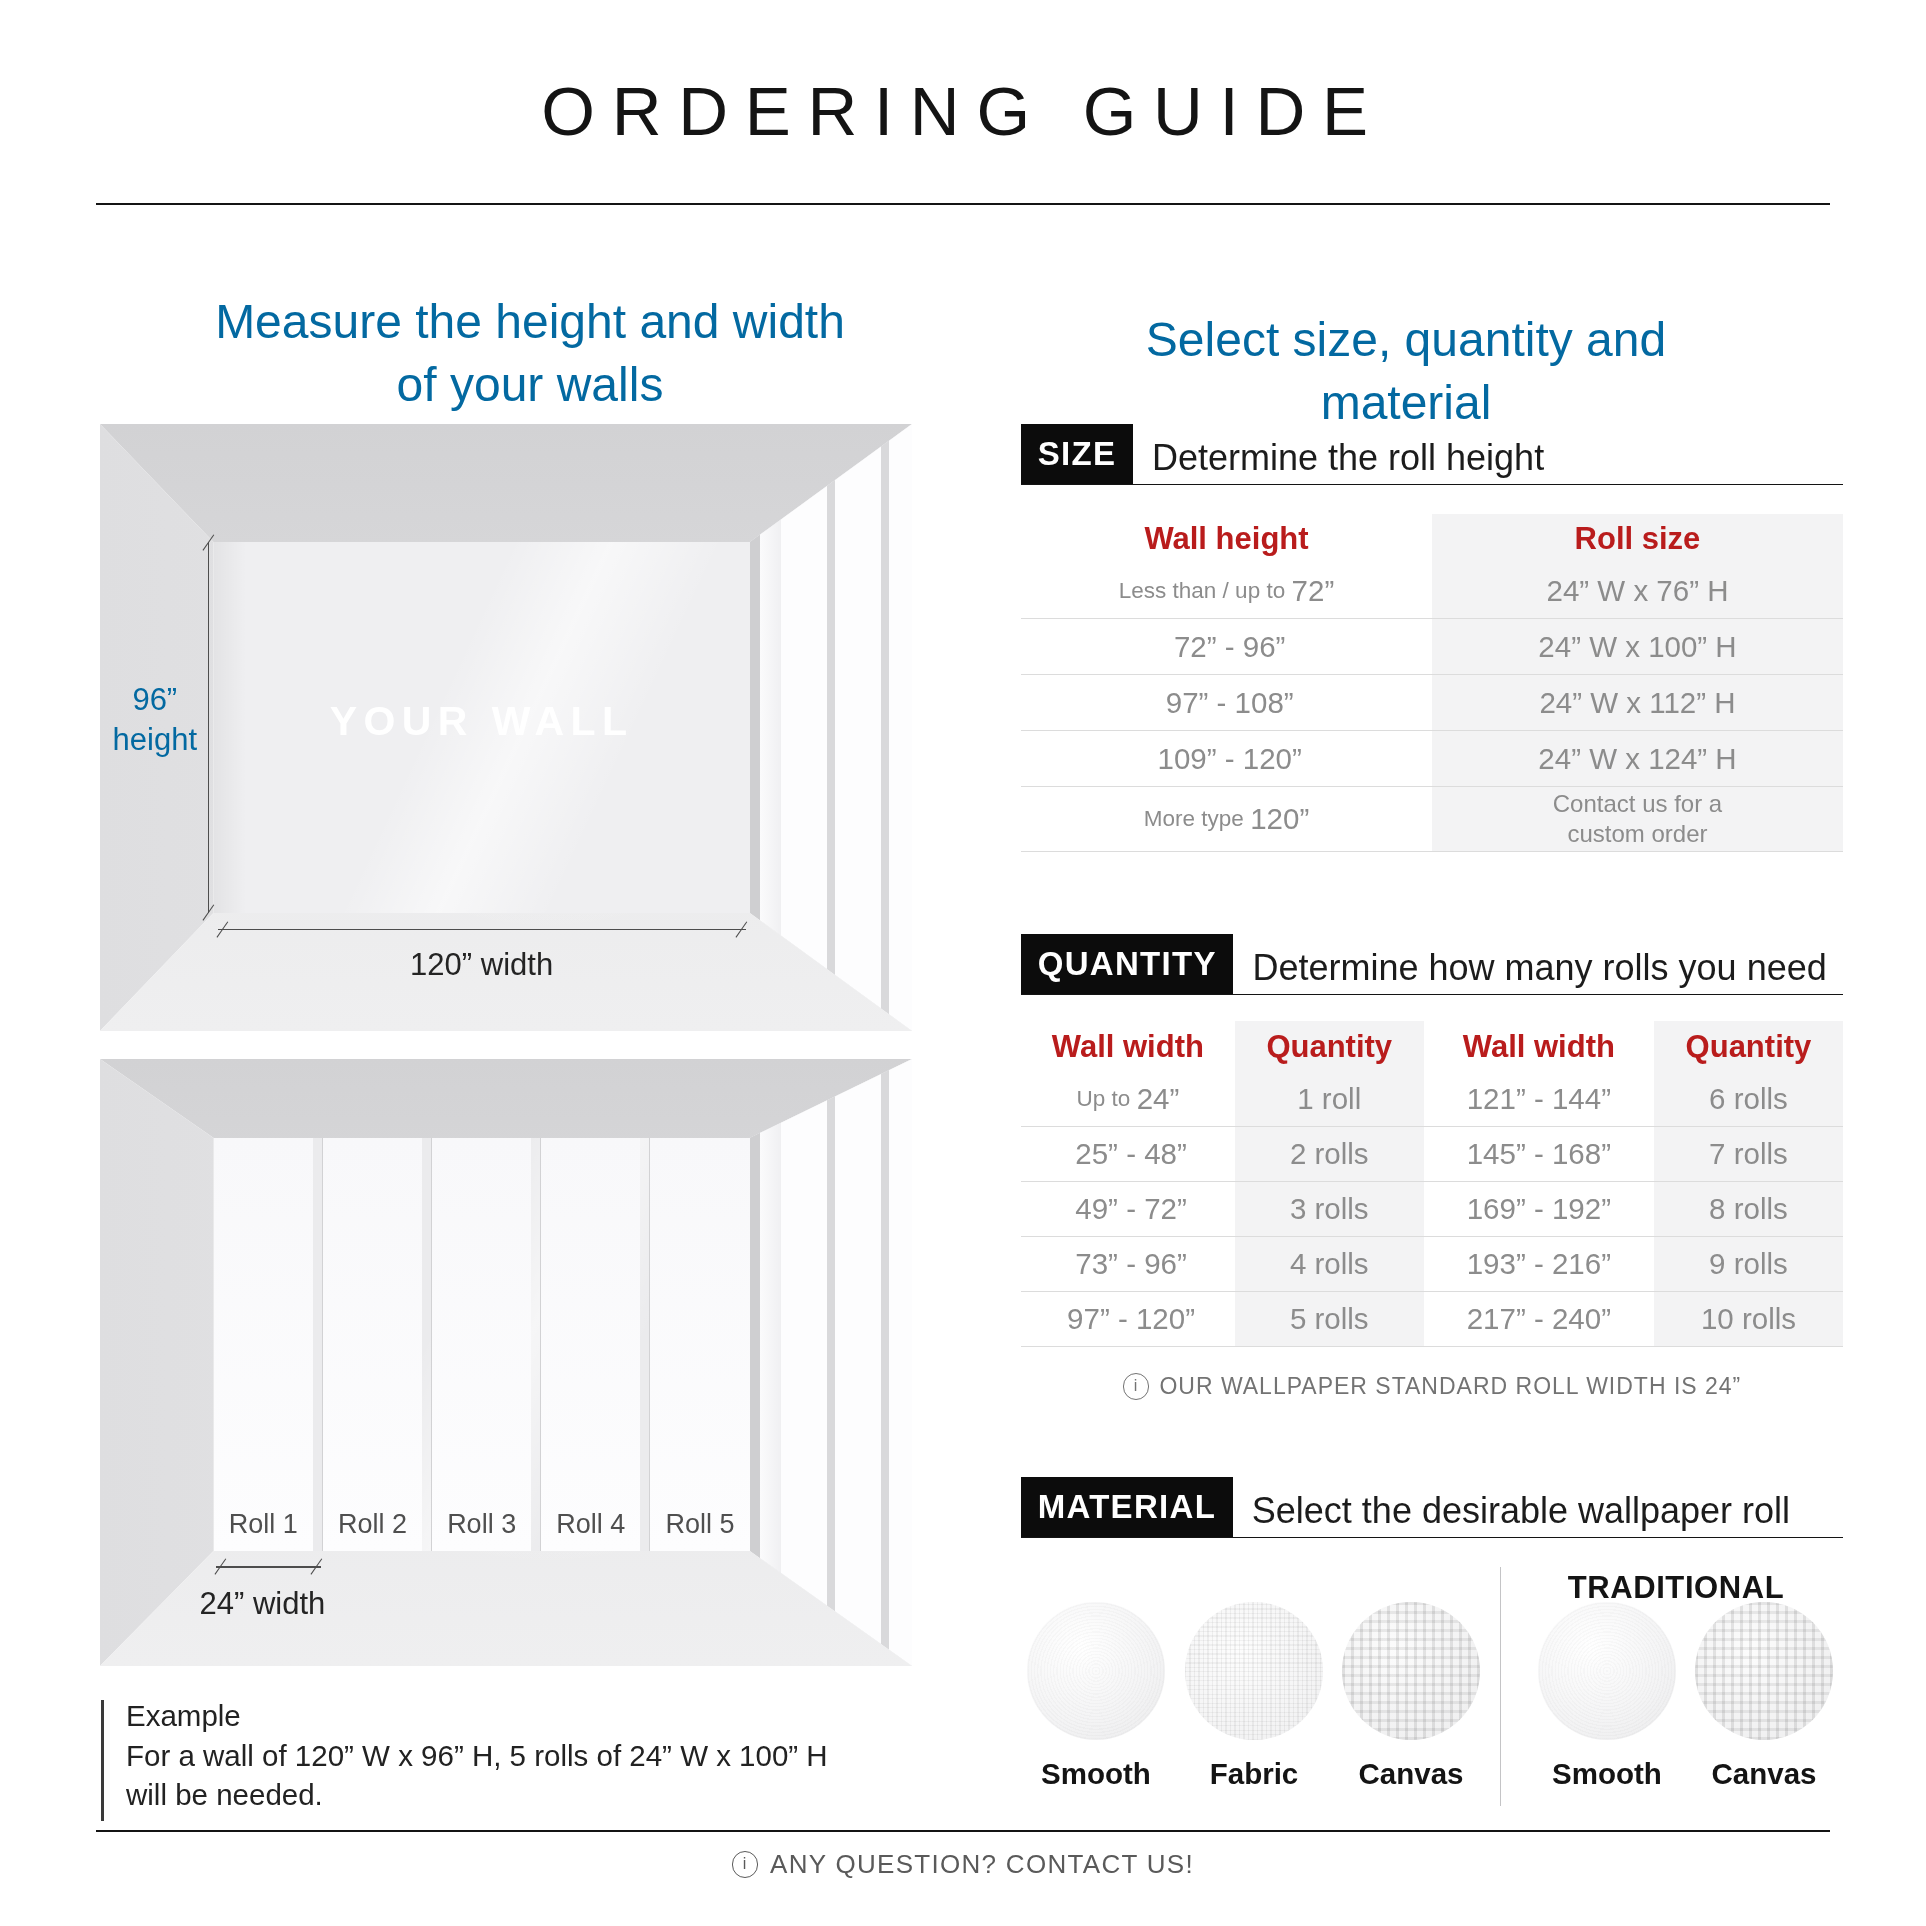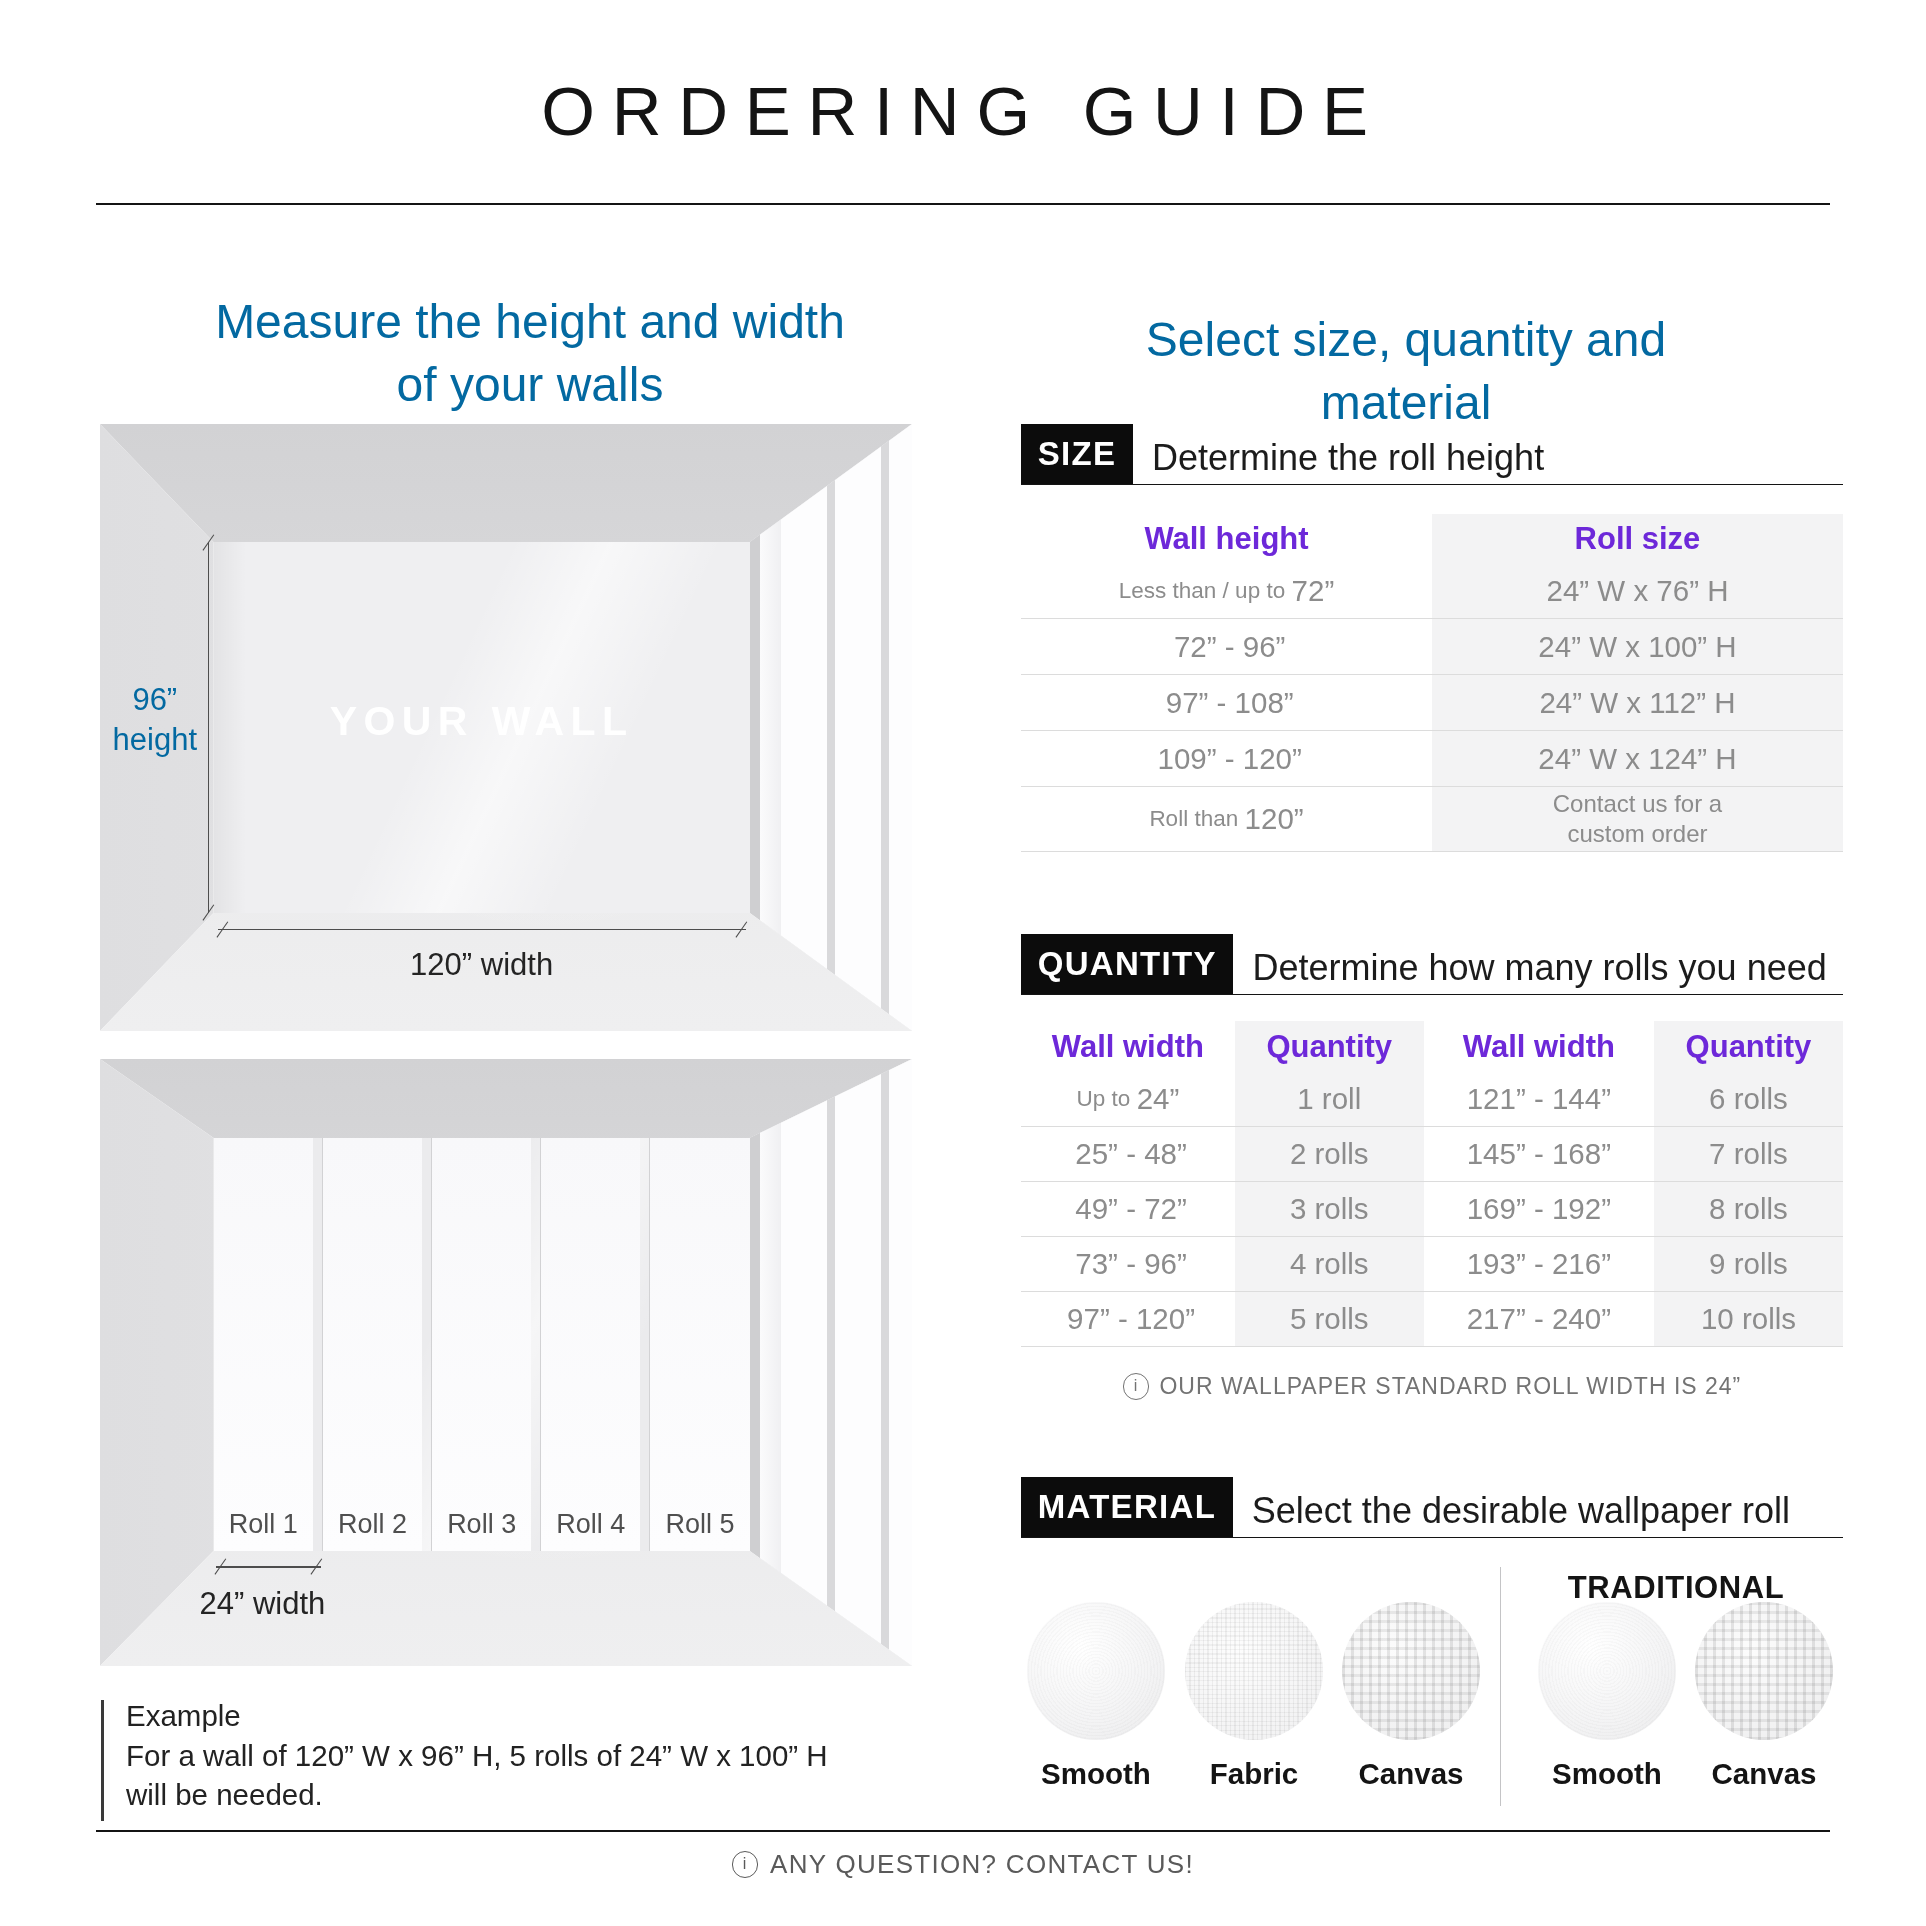--- a/index.html
+++ b/index.html
@@ -85,21 +85,21 @@
          letter-spacing:1.3px;padding:11px 16.7px;}
   .sec-title{font-size:36px;color:#1c1c1c;padding-bottom:5.1px;}
   #size-sec{top:424px;} #qty-sec{top:934px;} #mat-sec{top:1477px;}
 
   .tbl{position:absolute;left:1021px;width:822px;}
   #size-table{top:514px;} #qty-table{top:1021px;}
   .trow{display:flex;align-items:stretch;border-bottom:1.3px solid #dcdcdc;}
   .trow.head{border-bottom:none;}
   .tcell{display:flex;align-items:center;justify-content:center;text-align:center;
          color:#8c8c8c;font-size:29.5px;}
-  .th{color:#6d28d9;font-weight:700;font-size:31px;}
+  .th{color:#b91c1c;font-weight:700;font-size:31px;}
   .shade{background:#f3f3f4;}
   .c50{width:50%;} .cA{width:26%;} .cB{width:23%;} .cC{width:28%;} .cD{width:23%;}
   #size-table .trow{height:55px;} #size-table .trow.head{height:49px;} #size-table .trow.last{height:64px;}
   #qty-table .trow{height:54px;} #qty-table .trow.head{height:51px;}
   .small{font-size:22.5px;margin-right:6.4px;color:#8c8c8c;}
   .big{font-size:29.5px;color:#8c8c8c;}
   .twoline{flex-direction:column;font-size:24px;line-height:1.25;}
 
   .note{position:absolute;left:1021px;width:822px;top:1373px;display:flex;align-items:center;
         justify-content:center;gap:10.3px;font-size:23px;letter-spacing:1px;color:#737373;}
@@ -244,21 +244,21 @@
     </div>
     <div class="trow">
       <div class="tcell c50">
         <span class="small"></span>
         <span class="big">109” - 120”</span>
       </div>
       <div class="tcell c50 shade">24” W x 124” H</div>
     </div>
     <div class="trow last">
       <div class="tcell c50">
-        <span class="small">Roll than </span>
+        <span class="small">More type </span>
         <span class="big">120”</span>
       </div>
       <div class="tcell c50 shade twoline">
         <div>Contact us for a</div>
         <div>custom order</div>
       </div>
     </div>
   </div>
 
   <div class="sec" id="qty-sec">

